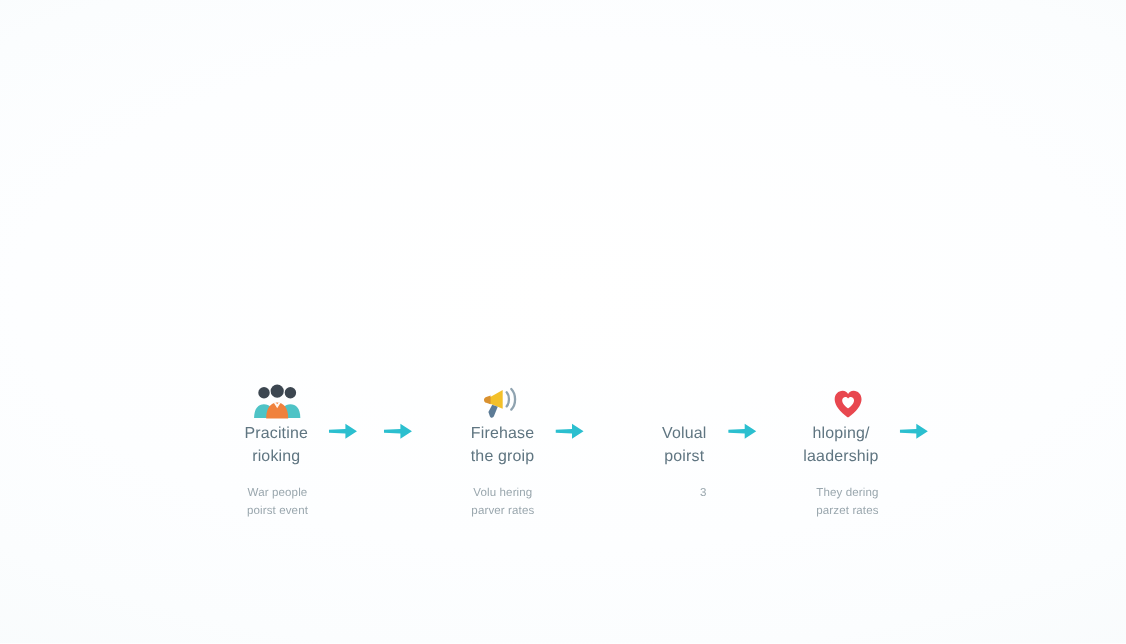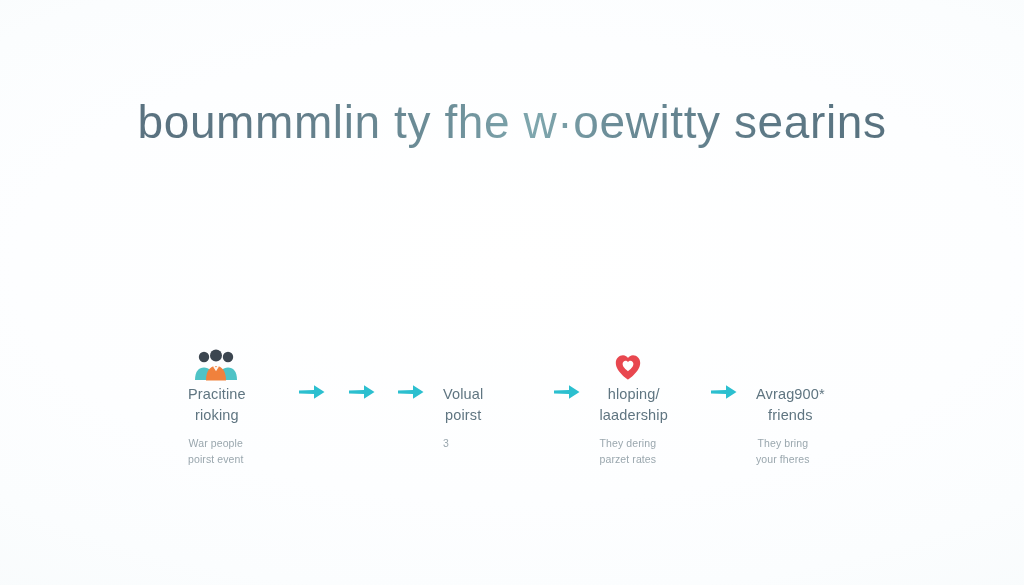--- a/index.html
+++ b/index.html
@@ -60,21 +60,21 @@
     display: flex;
     flex-direction: row;
     align-items: flex-start;
     justify-content: space-between;
   }
 
   .step {
     width: 92px;
     display: flex;
     flex-direction: column;
-    align-items: flex-start;
+    align-items: flex-end;
     flex: 0 0 auto;
   }
 
   .step-icon {
     height: 42px;
     width: 56px;
     display: flex;
     align-items: flex-end;
     justify-content: center;
     margin-bottom: 2px;
@@ -85,21 +85,21 @@
     font-size: 14.5px;
     line-height: 1.45;
     font-weight: 400;
     color: #5f7581;
     text-align: center;
     letter-spacing: 0.15px;
     filter: blur(0.12px);
   }
 
   .step-desc {
-    margin-top: 10px;
+    margin-top: 15px;
     font-size: 10.5px;
     line-height: 1.5;
     font-weight: 400;
     color: #9aa7ae;
     text-align: center;
     letter-spacing: 0.1px;
     filter: blur(0.12px);
   }
 
   .arrow {
@@ -109,23 +109,20 @@
     align-items: center;
     justify-content: center;
     margin-top: 44px;
   }
 </style>
 </head>
 <body>
 
 <div id="canvas">
 
-  <div id="title-block">
-    <div id="page-title">boummmlin ty fhe w·oewitty searins</div>
-  </div>
 
   <div id="steps-strip">
 
     <div class="step">
       <div class="step-icon">
         <svg width="46" height="34" viewBox="0 0 46 34" aria-hidden="true">
           <circle cx="11" cy="9" r="5.2" fill="#3c4650"></circle>
           <circle cx="35" cy="9" r="5.2" fill="#3c4650"></circle>
           <path d="M2 32 C2 23 6 19.5 11 19.5 C16 19.5 20 23 20 32 Z" fill="#4ec3c6"></path>
           <path d="M26 32 C26 23 30 19.5 35 19.5 C40 19.5 44 23 44 32 Z" fill="#4ec3c6"></path>
@@ -150,20 +147,39 @@
       </svg>
     </div>
 
 
     <div class="arrow">
       <svg width="26" height="16" viewBox="0 0 26 16" aria-hidden="true">
         <path d="M0 6.6 L15 6.0 L15 1.2 L25.5 8.0 L15 14.8 L15 10.0 L0 9.4 Z" fill="#2bbfcf"></path>
       </svg>
     </div>
 
+    <div class="step">
+      <div class="step-icon">
+        <svg width="40" height="34" viewBox="0 0 40 34" aria-hidden="true">
+          <path d="M6.5 13.5 L19 6.5 L19 23.5 L6.5 18.5 Z" fill="#f3c029"></path>
+          <path d="M4.0 13.0 L8.0 11.6 L8.0 19.4 L4.0 18.2 C2.6 17.8 2.0 16.6 2.0 15.6 C2.0 14.6 2.6 13.4 4.0 13.0 Z" fill="#d9912f"></path>
+          <path d="M9.5 20.0 L14.5 21.8 L11.0 30.5 C10.2 32.2 8.2 32.2 7.4 30.6 L6.0 26.6 Z" fill="#5c7b96"></path>
+          <path d="M22.6 8.6 C25.4 11.6 25.4 18.4 22.6 21.4" stroke="#8fa3b0" stroke-width="2.1" fill="none" stroke-linecap="round"></path>
+          <path d="M26.8 5.6 C31.4 10.2 31.4 19.8 26.8 24.4" stroke="#8fa3b0" stroke-width="2.1" fill="none" stroke-linecap="round"></path>
+        </svg>
+      </div>
+      <div class="step-title">
+        <div>Firehase</div>
+        <div>the groip</div>
+      </div>
+      <div class="step-desc">
+        <div>Volu hering</div>
+        <div>parver rates</div>
+      </div>
+    </div>
 
     <div class="arrow">
       <svg width="26" height="16" viewBox="0 0 26 16" aria-hidden="true">
         <path d="M0 6.6 L15 6.0 L15 1.2 L25.5 8.0 L15 14.8 L15 10.0 L0 9.4 Z" fill="#2bbfcf"></path>
       </svg>
     </div>
 
     <div class="step">
       <div class="step-icon empty"></div>
       <div class="step-title">
@@ -198,26 +214,15 @@
         <div>parzet rates</div>
       </div>
     </div>
 
     <div class="arrow">
       <svg width="26" height="16" viewBox="0 0 26 16" aria-hidden="true">
         <path d="M0 6.6 L15 6.0 L15 1.2 L25.5 8.0 L15 14.8 L15 10.0 L0 9.4 Z" fill="#2bbfcf"></path>
       </svg>
     </div>
 
-    <div class="step">
-      <div class="step-icon empty"></div>
-      <div class="step-title">
-        <div>Avrag900*</div>
-        <div>friends</div>
-      </div>
-      <div class="step-desc">
-        <div>They bring</div>
-        <div>your fheres</div>
-      </div>
-    </div>
 
   </div>
 </div>
 
 </body></html>

